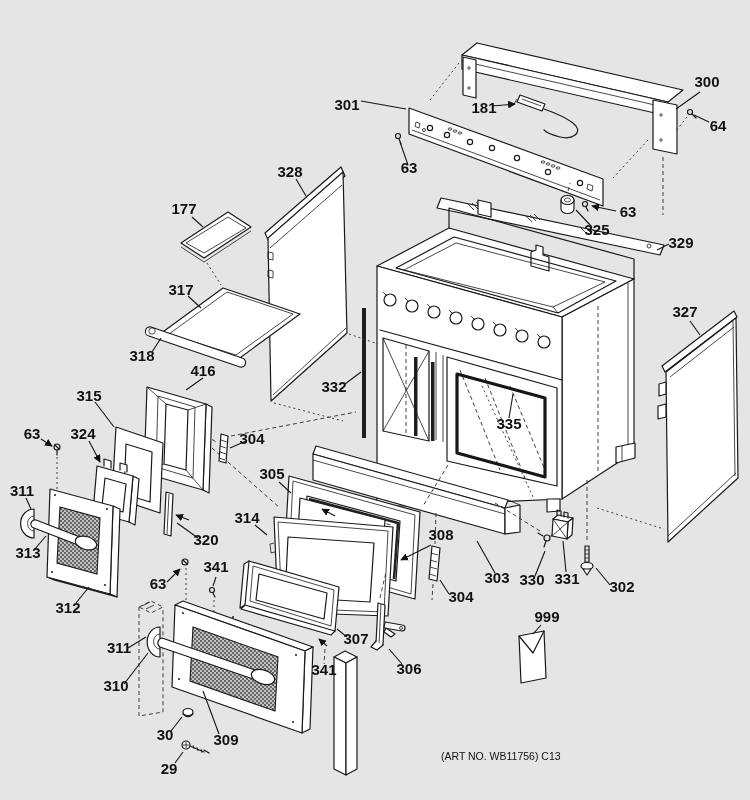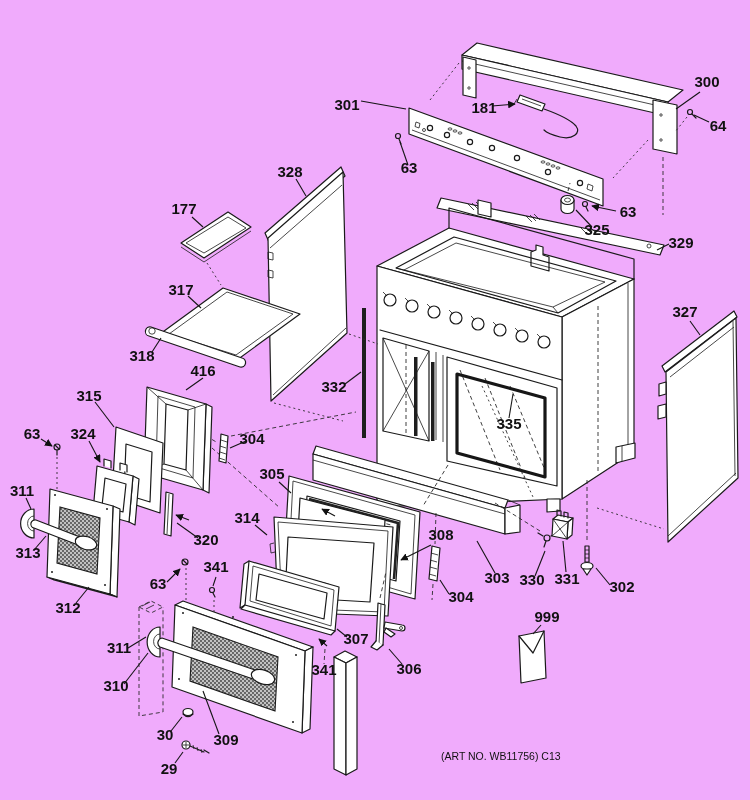--- a/index.html
+++ b/index.html
@@ -1,16 +1,16 @@
 <!DOCTYPE html>
 <html><head>
 <meta charset="utf-8">
 <style>
   html,body{margin:0;padding:0;background:#fff;}
-  .stage{position:relative;width:750px;height:800px;background:#f0abfc;overflow:hidden;}
+  .stage{position:relative;width:750px;height:800px;background:#e5e5e5;overflow:hidden;}
   svg{display:block;}
   .lbl{font:bold 15px "Liberation Sans", sans-serif;fill:#111;text-anchor:middle;}
   .footer{font:10.5px "Liberation Sans", sans-serif;fill:#111;}
   .ln{stroke:#1a1a1a;stroke-width:1.2;fill:none;stroke-linejoin:round;stroke-linecap:round;}
   .lnw{stroke:#1a1a1a;stroke-width:1.2;fill:#fff;stroke-linejoin:round;stroke-linecap:round;}
   .thin{stroke:#1a1a1a;stroke-width:0.8;fill:none;}
   .lead{stroke:#151515;stroke-width:1.1;fill:none;}
   .dash{stroke:#2a2a2a;stroke-width:0.9;fill:none;stroke-dasharray:4 3;}
   .dot{stroke:#2a2a2a;stroke-width:0.9;fill:none;stroke-dasharray:2 3;}
   .dark{fill:#1e1e1e;stroke:none;}

